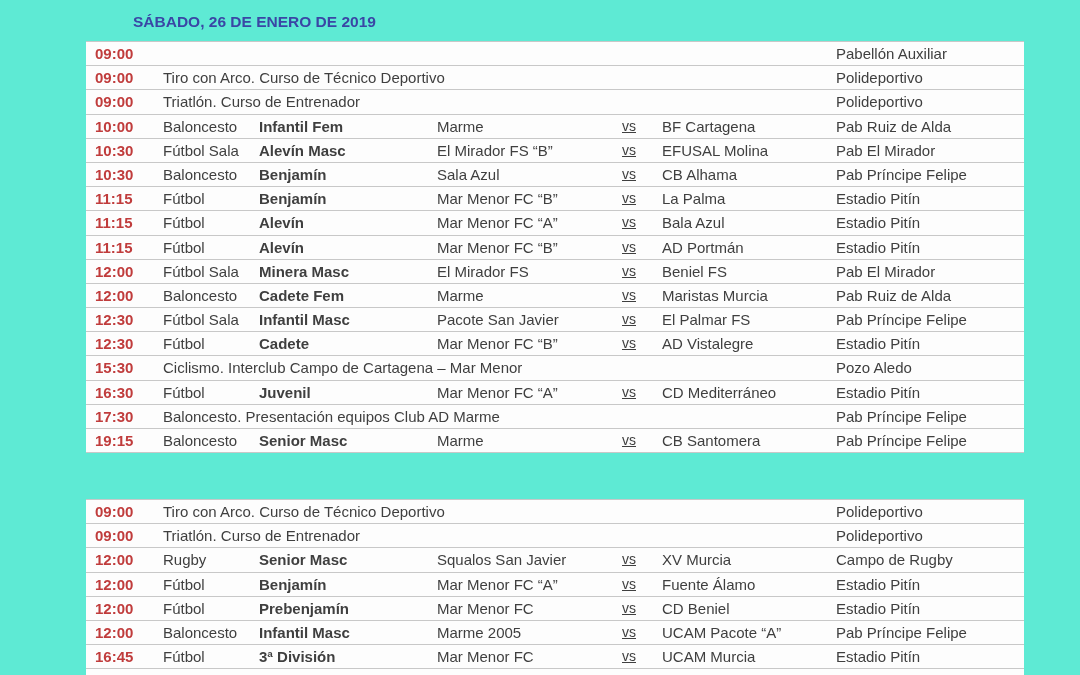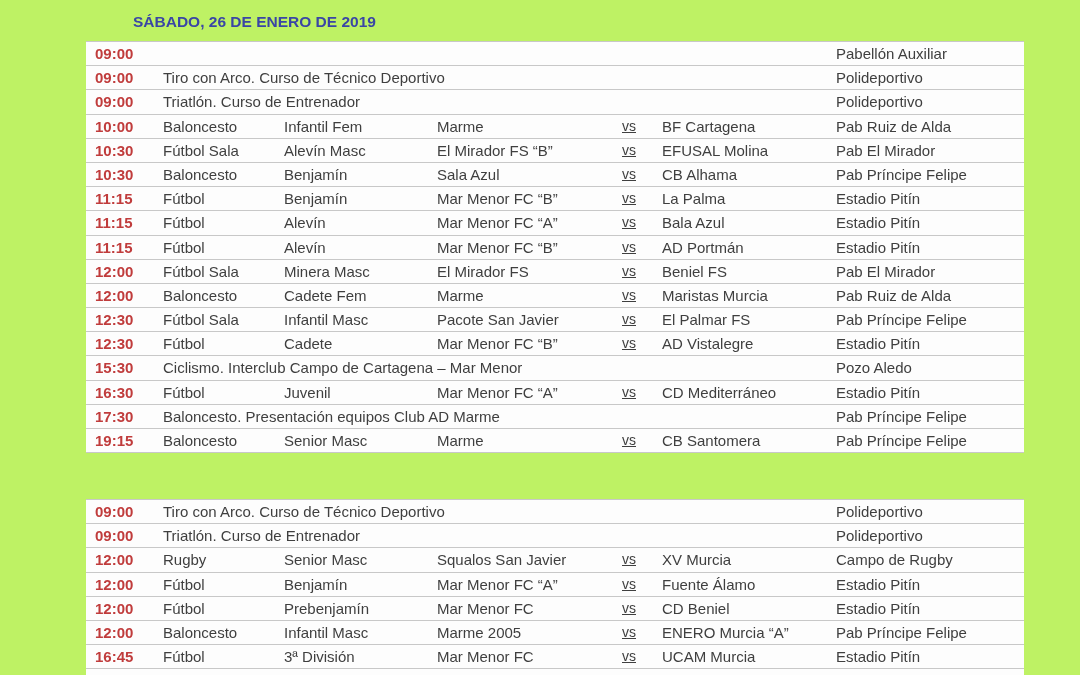--- a/index.html
+++ b/index.html
@@ -1,20 +1,20 @@
 <!DOCTYPE html>
 <html style="--time-color: #c03c3c; --header-color: #3a46a5; --text-color: #3f3f3f; --divider-color: #c8c8c8;"><head>
 <meta charset="utf-8">
 <style>
   html,body{margin:0;padding:0;}
   body{
     width:1080px;height:675px;overflow:hidden;background:#ffffff;
     font-family:"Liberation Sans",sans-serif;
   }
-  .page{position:relative;width:1080px;height:675px;background:#bef264;}
+  .page{position:relative;width:1080px;height:675px;background:#5eead4;}
   .date-header{
     position:absolute;left:133px;height:20px;line-height:20px;
     font-size:15.5px;font-weight:bold;color:var(--header-color,#3a46a5);
     white-space:nowrap;
   }
   #header-0{top:12px;}
   #header-1{top:477px;}
   .rows{
     position:absolute;left:86px;width:938px;
     border-top:1px solid var(--divider-color,#c8c8c8);
@@ -26,21 +26,21 @@
     border-bottom:1px solid var(--divider-color,#c8c8c8);
     background:#fdfdfd;
   }
   .cell{
     position:absolute;top:0;height:23px;line-height:23.5px;
     font-size:15px;color:var(--text-color,#3f3f3f);white-space:nowrap;
   }
   .time{left:9px;width:52px;font-weight:bold;color:var(--time-color,#c03c3c);}
   .sport{left:77px;}
   .desc{left:77px;}
-  .category{left:198px;}
+  .category{left:173px;font-weight:bold;}
   .team{left:351px;}
   .vs{left:536px;font-size:14px;text-decoration:underline;}
   .opponent{left:576px;}
   .venue{left:750px;}
 </style>
 </head>
 <body>
 
 <div class="page">
   <div class="date-header" id="header-0">SÁBADO, 26 DE ENERO DE 2019</div>
@@ -216,21 +216,21 @@
         <span class="cell vs">vs</span>
         <span class="cell opponent">CD Beniel</span>
         <span class="cell venue">Estadio Pitín</span>
       </div>
       <div class="row">
         <span class="cell time">12:00</span>
         <span class="cell sport">Baloncesto</span>
         <span class="cell category">Infantil Masc</span>
         <span class="cell team">Marme 2005</span>
         <span class="cell vs">vs</span>
-        <span class="cell opponent">ENERO Murcia “A”</span>
+        <span class="cell opponent">UCAM Pacote “A”</span>
         <span class="cell venue">Pab Príncipe Felipe</span>
       </div>
       <div class="row">
         <span class="cell time">16:45</span>
         <span class="cell sport">Fútbol</span>
         <span class="cell category">3ª División</span>
         <span class="cell team">Mar Menor FC</span>
         <span class="cell vs">vs</span>
         <span class="cell opponent">UCAM Murcia</span>
         <span class="cell venue">Estadio Pitín</span>

